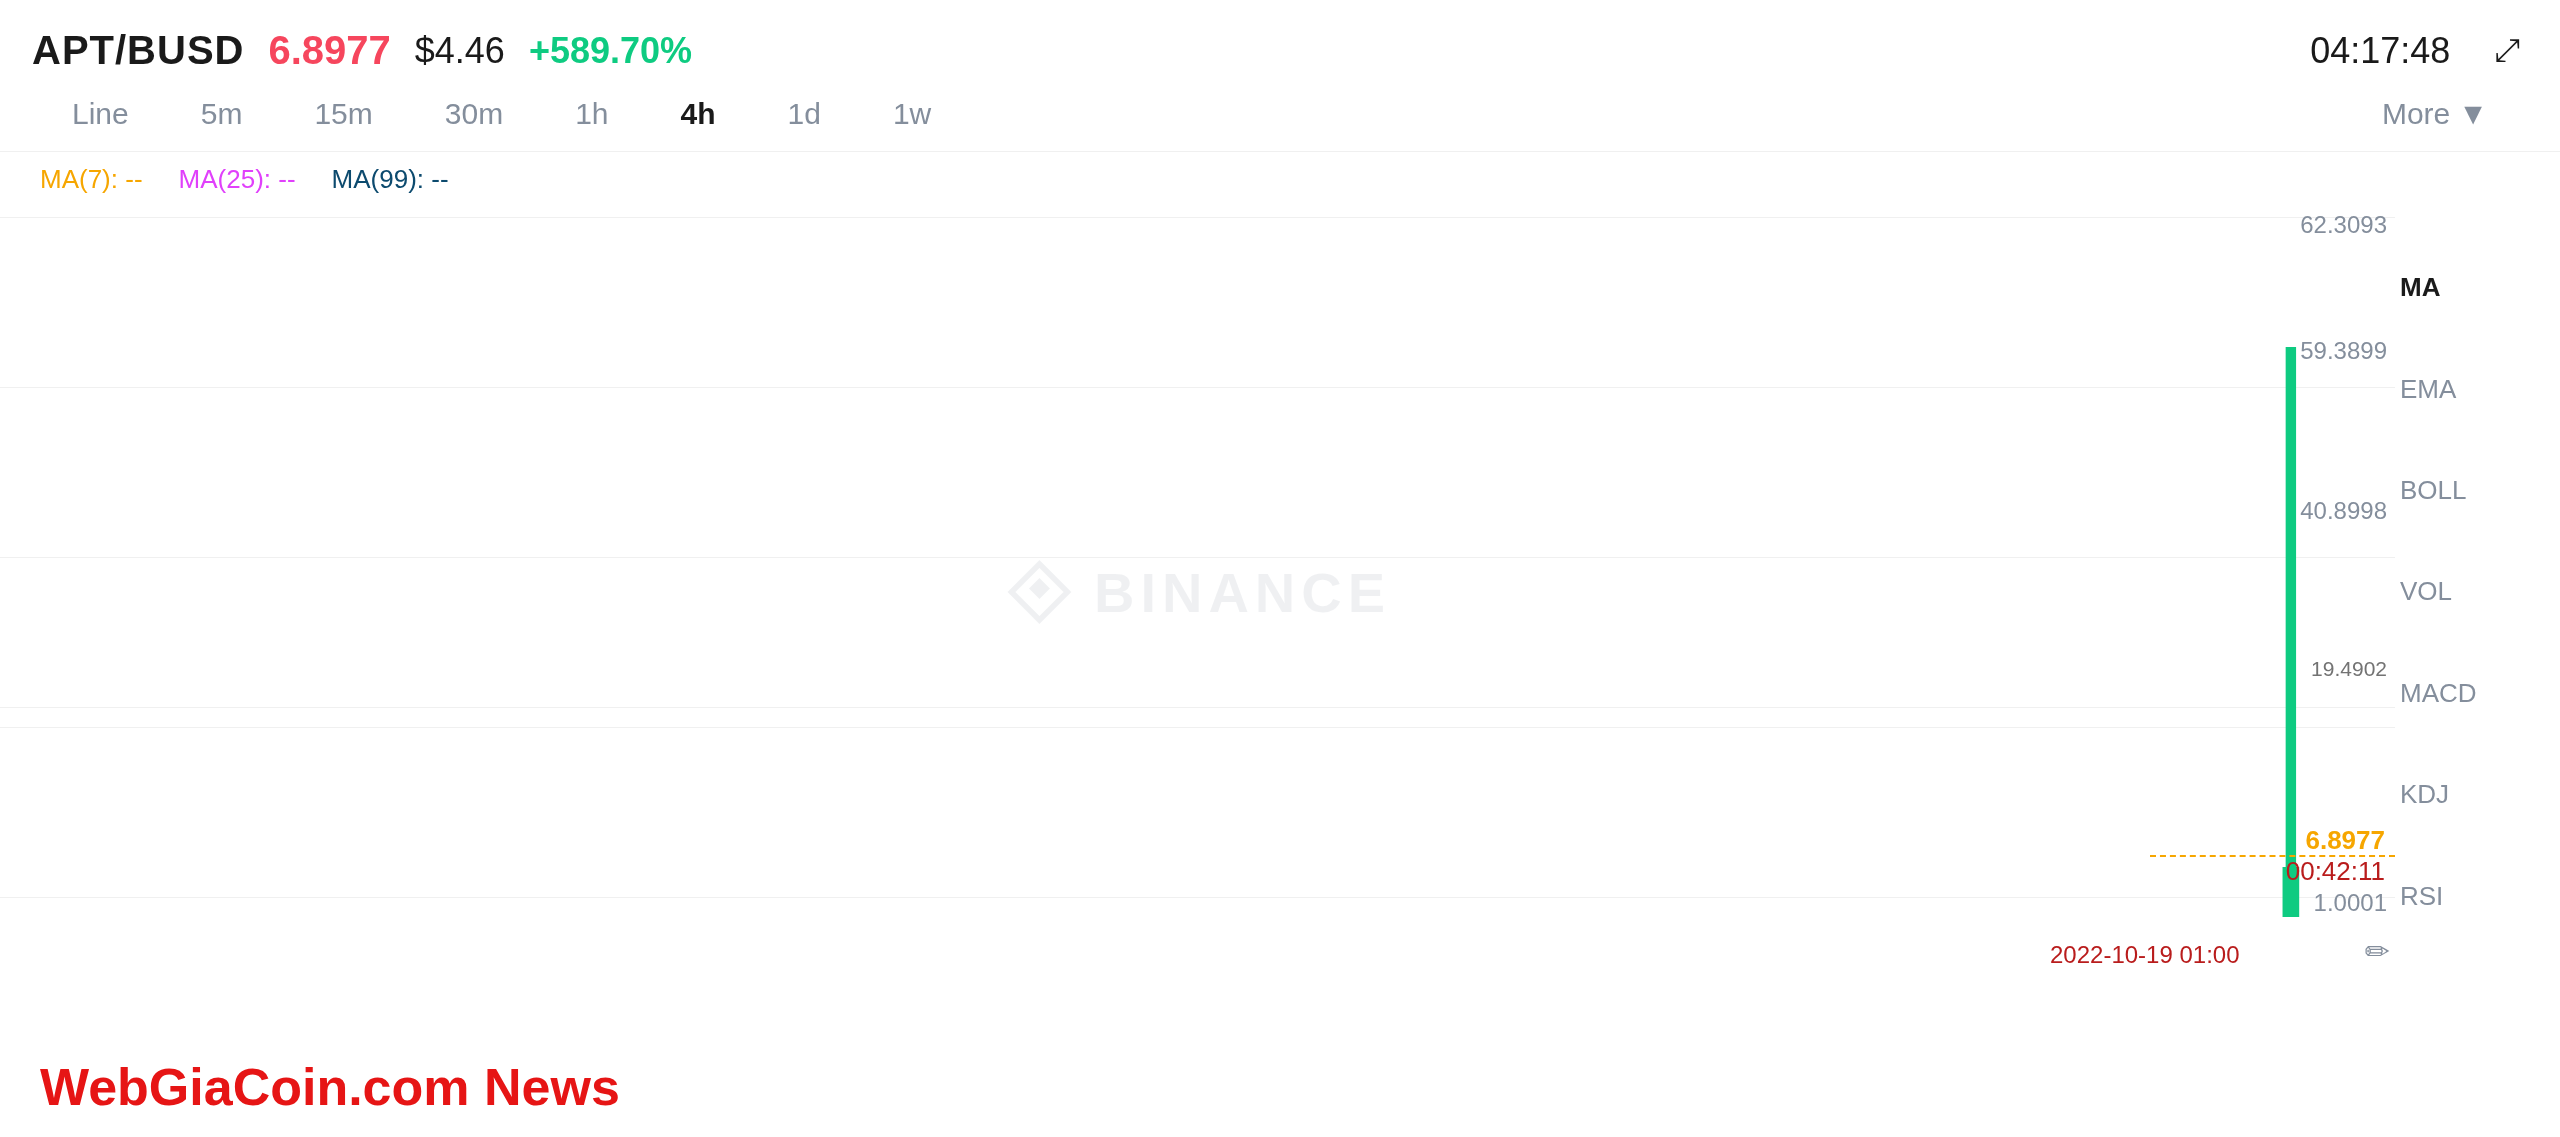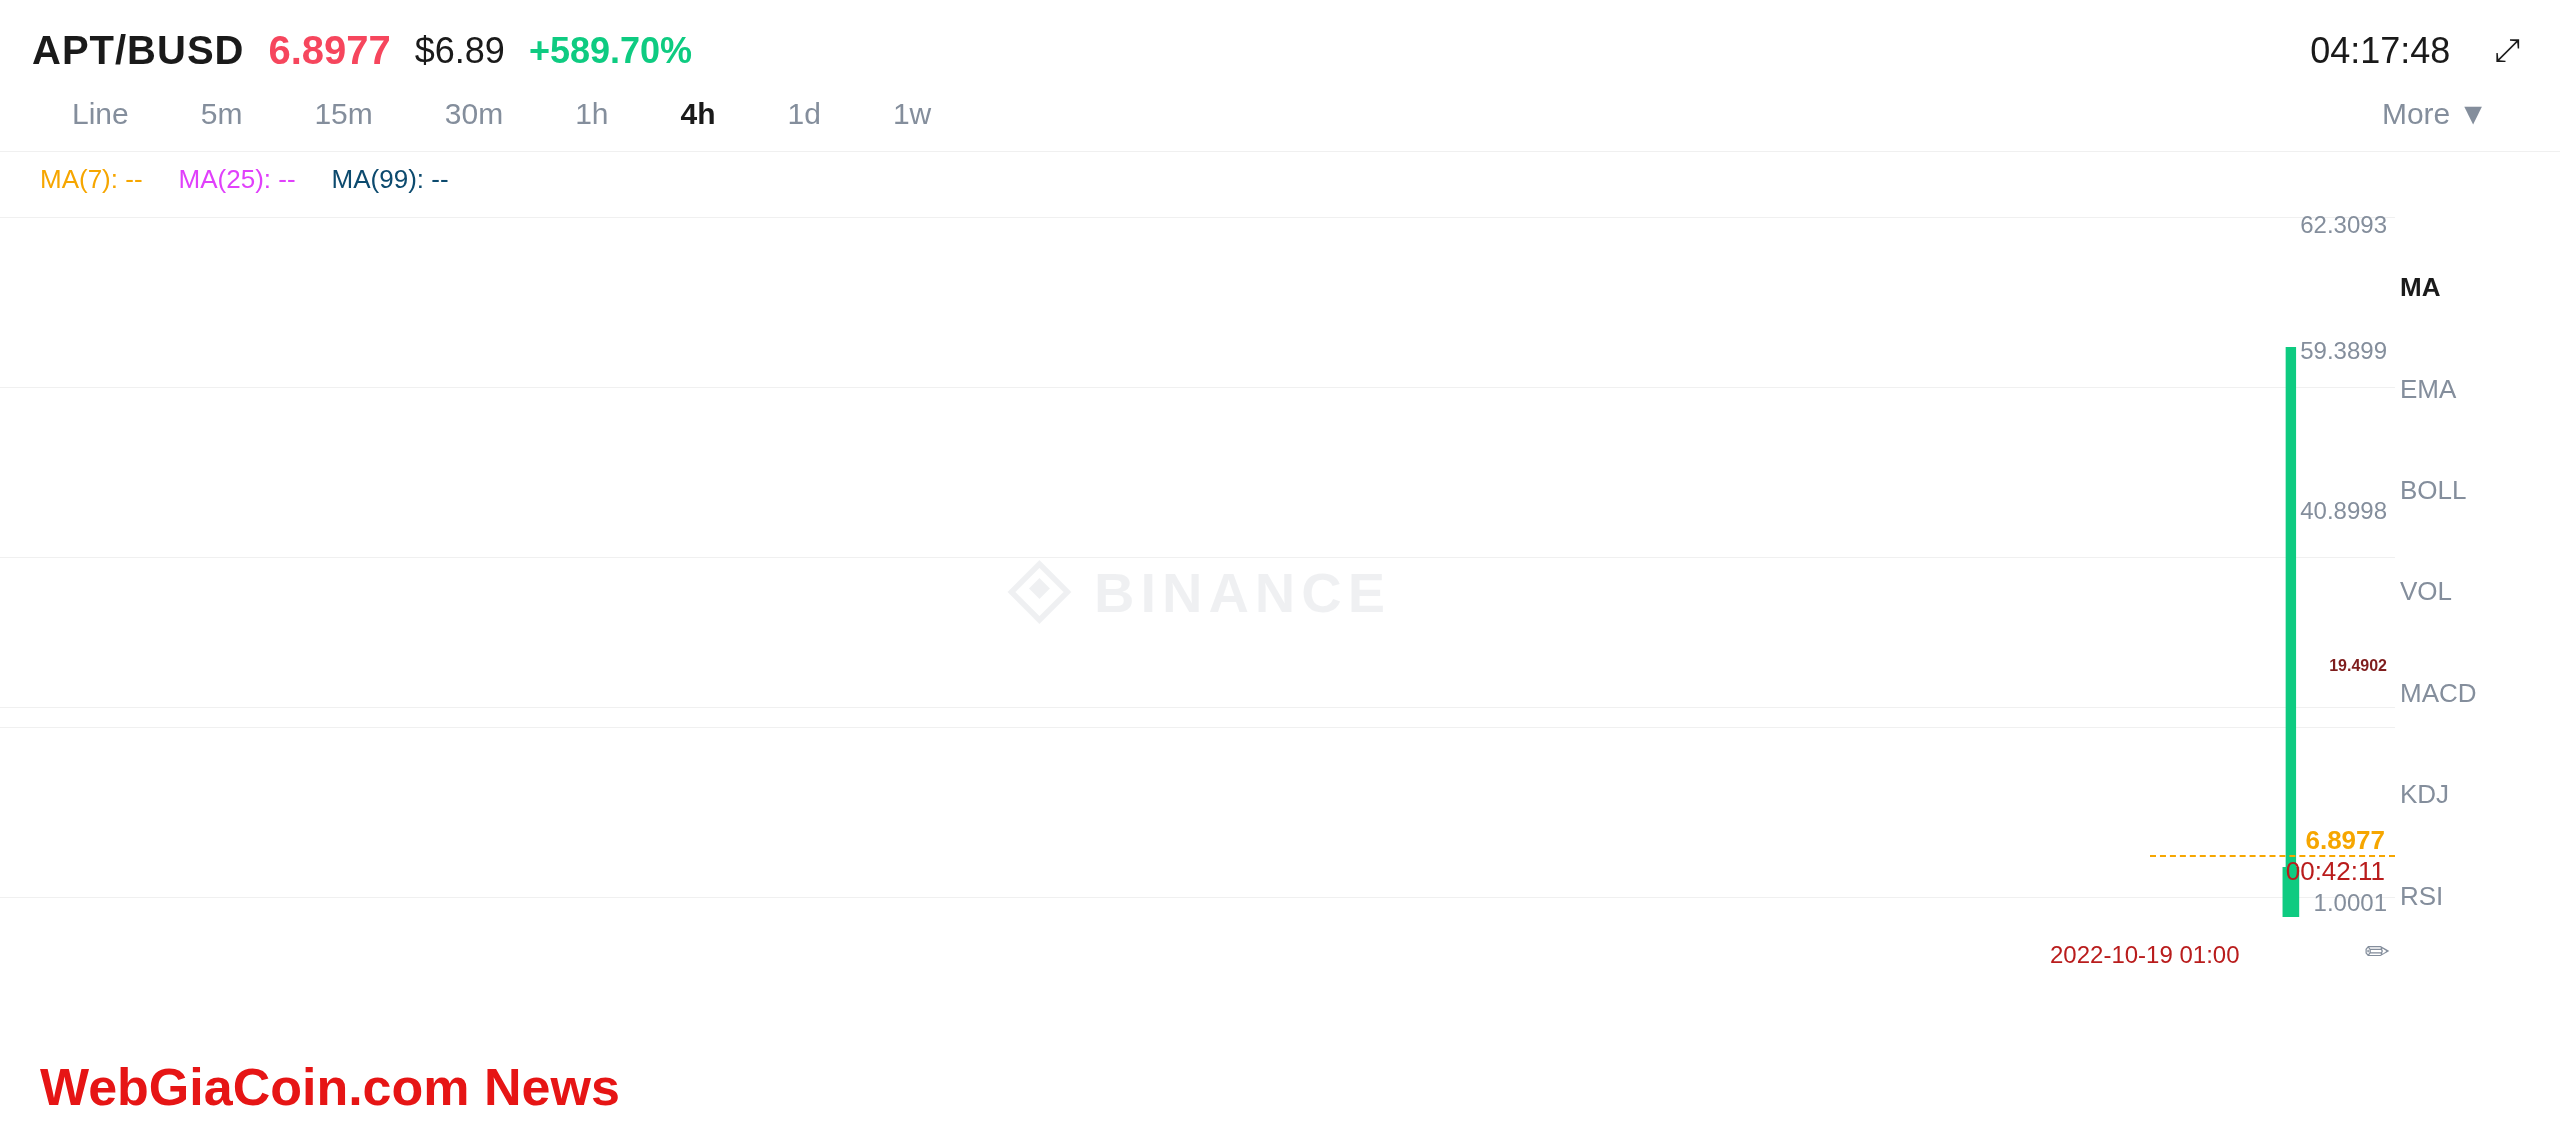--- a/index.html
+++ b/index.html
@@ -156,21 +156,21 @@
       height: 1px;
       background: #f0f0f0;
     }
   </style>
 </head>
 <body>
 
 <div class="header">
   <span class="pair-name">APT/BUSD</span>
   <span class="price-main">6.8977</span>
-  <span class="price-usd">$6.89</span>
+  <span class="price-usd">$4.46</span>
   <span class="price-change">+589.70%</span>
   <span class="time-display">04:17:48</span>
   <span class="expand-icon">⤢</span>
 </div>
 
 <div class="timeframe-bar">
   <span class="tf-item">Line</span>
   <span class="tf-item">5m</span>
   <span class="tf-item">15m</span>
   <span class="tf-item">30m</span>
@@ -197,21 +197,21 @@
   <div class="grid-line" style="top: 350px;"></div>
   <div class="grid-line" style="top: 520px;"></div>
   <div class="grid-line" style="top: 690px;"></div>
 
   <div style="position:absolute; top:500px; left:0; right:165px; height:1px; background:#f0f0f0;"></div>
 
   <div style="position:absolute; right:165px; top:0; width:130px; height:100%;">
     <span style="position:absolute; top:4px; right:8px; font-size:24px; color:#848e9c;">62.3093</span>
     <span style="position:absolute; top:130px; right:8px; font-size:24px; color:#848e9c;">59.3899</span>
     <span style="position:absolute; top:290px; right:8px; font-size:24px; color:#848e9c;">40.8998</span>
-    <span style="position:absolute; top:450px; right:8px; font-size:16px; color:#7f1d1d;font-weight:bold;">19.4902</span>
+    <span style="position:absolute; top:450px; right:8px; font-size:21px; color:#737373;">19.4902</span>
     <span style="position:absolute; bottom:60px; right:8px; font-size:24px; color:#848e9c;margin-top:24px;">1.0001</span>
   </div>
 
   <div style="position:absolute; right:0; top:0; width:160px; height:100%; display:flex; flex-direction:column; justify-content:space-around; padding:30px 0;">
     <span class="indicator-label active">MA</span>
     <span class="indicator-label">EMA</span>
     <span class="indicator-label">BOLL</span>
     <span class="indicator-label">VOL</span>
     <span class="indicator-label">MACD</span>
     <span class="indicator-label">KDJ</span>

